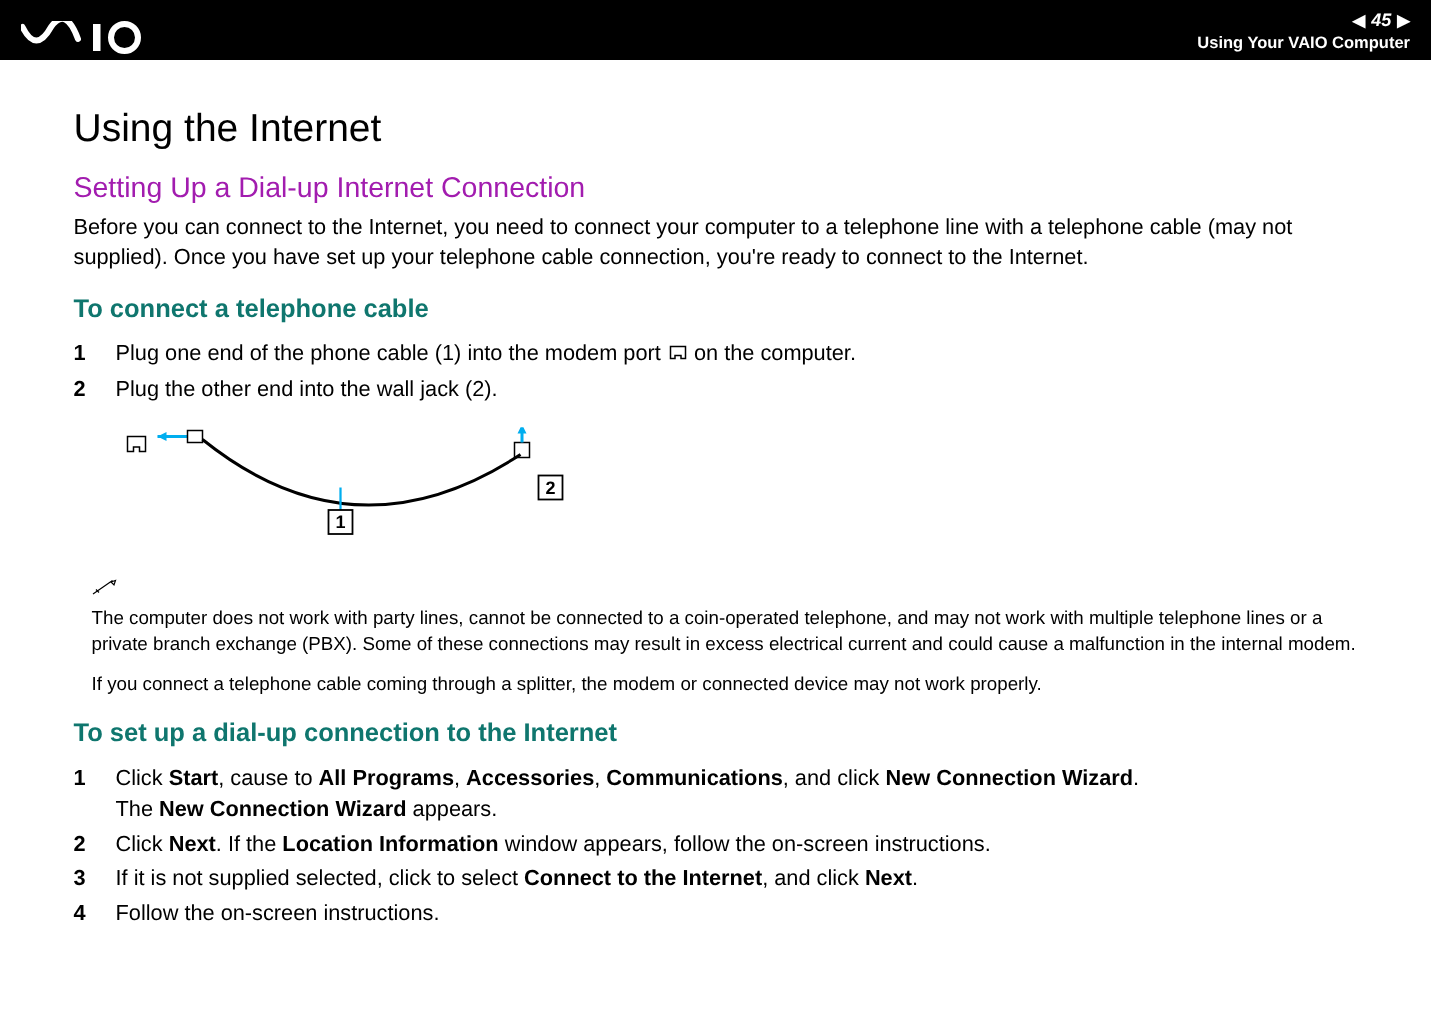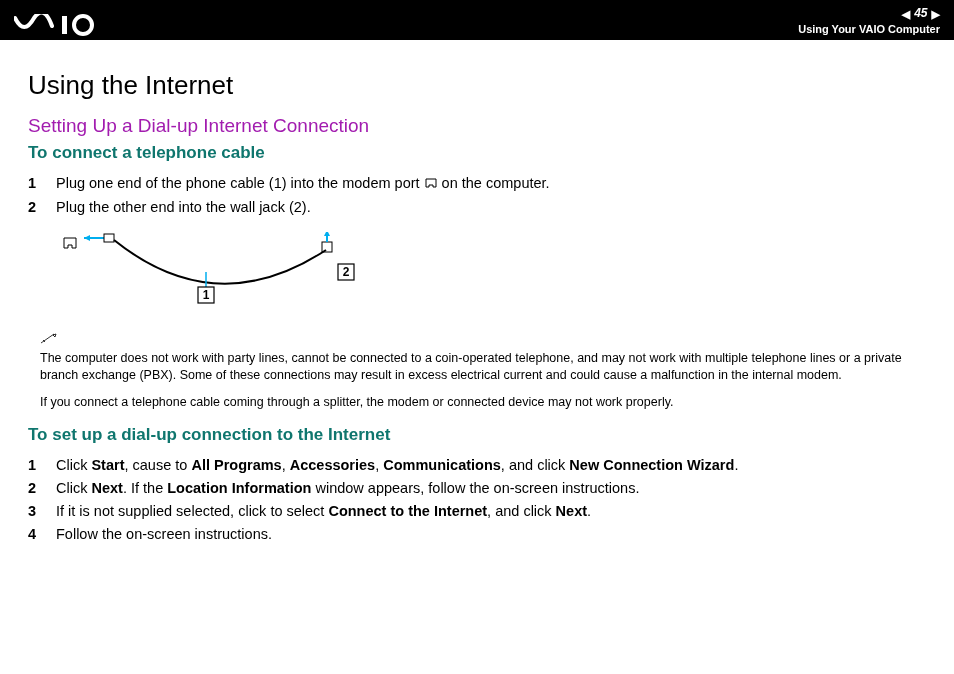--- a/index.html
+++ b/index.html
@@ -38,21 +38,21 @@
     font-weight: bold;
     font-style: italic;
     font-size: 12px;
   }
   .nav-arrow { font-style: normal; font-size: 11px; }
   .breadcrumb {
     font-weight: bold;
     font-size: 11px;
   }
   .content {
-    padding: 30px 40px 20px 28px;
+    padding: 30px 40px 20px 49px;
   }
   .h1 {
     font-size: 26px;
     font-weight: normal;
     margin-bottom: 14px;
   }
   .h2 {
     font-size: 19px;
     font-weight: normal;
     color: #a21caf;
@@ -129,20 +129,21 @@
       <span>45</span>
       <span class="nav-arrow">▶</span>
     </div>
     <div class="breadcrumb">Using Your VAIO Computer</div>
   </div>
 </div>
 
 <div class="content">
   <div class="h1">Using the Internet</div>
   <div class="h2">Setting Up a Dial-up Internet Connection</div>
+  <div class="body-text">Before you can connect to the Internet, you need to connect your computer to a telephone line with a telephone cable (may not supplied). Once you have set up your telephone cable connection, you're ready to connect to the Internet.</div>
 
   <div class="h3">To connect a telephone cable</div>
   <ol class="steps">
     <li>
       <span>Plug one end of the phone cable (1) into the modem port </span><span class="modem-icon"><svg width="14" height="12" viewBox="0 0 14 12">
             <path d="M2 2 h10 v8 h-3 v-2 h-4 v2 h-3 z" fill="none" stroke="#000" stroke-width="1"></path>
           </svg></span><span> on the computer.</span>
     </li>
     <li>
       <span>Plug the other end into the wall jack (2).</span>
@@ -182,20 +183,21 @@
         </svg>
     </span>
     <div class="note-text">The computer does not work with party lines, cannot be connected to a coin-operated telephone, and may not work with multiple telephone lines or a private branch exchange (PBX). Some of these connections may result in excess electrical current and could cause a malfunction in the internal modem.</div>
     <div class="note-text">If you connect a telephone cable coming through a splitter, the modem or connected device may not work properly.</div>
   </div>
 
   <div class="h3">To set up a dial-up connection to the Internet</div>
   <ol class="steps" id="steps2">
       <li>
         <div><span>Click </span><b>Start</b><span>, cause to </span><b>All Programs</b><span>, </span><b>Accessories</b><span>, </span><b>Communications</b><span>, and click </span><b>New Connection Wizard</b><span>.</span></div>
+        <div><span>The </span><b>New Connection Wizard</b><span> appears.</span></div>
       </li>
       <li>
         <div><span>Click </span><b>Next</b><span>. If the </span><b>Location Information</b><span> window appears, follow the on-screen instructions.</span></div>
       </li>
       <li>
         <div><span>If it is not supplied selected, click to select </span><b>Connect to the Internet</b><span>, and click </span><b>Next</b><span>.</span></div>
       </li>
       <li>
         <div><span>Follow the on-screen instructions.</span></div>
       </li>

